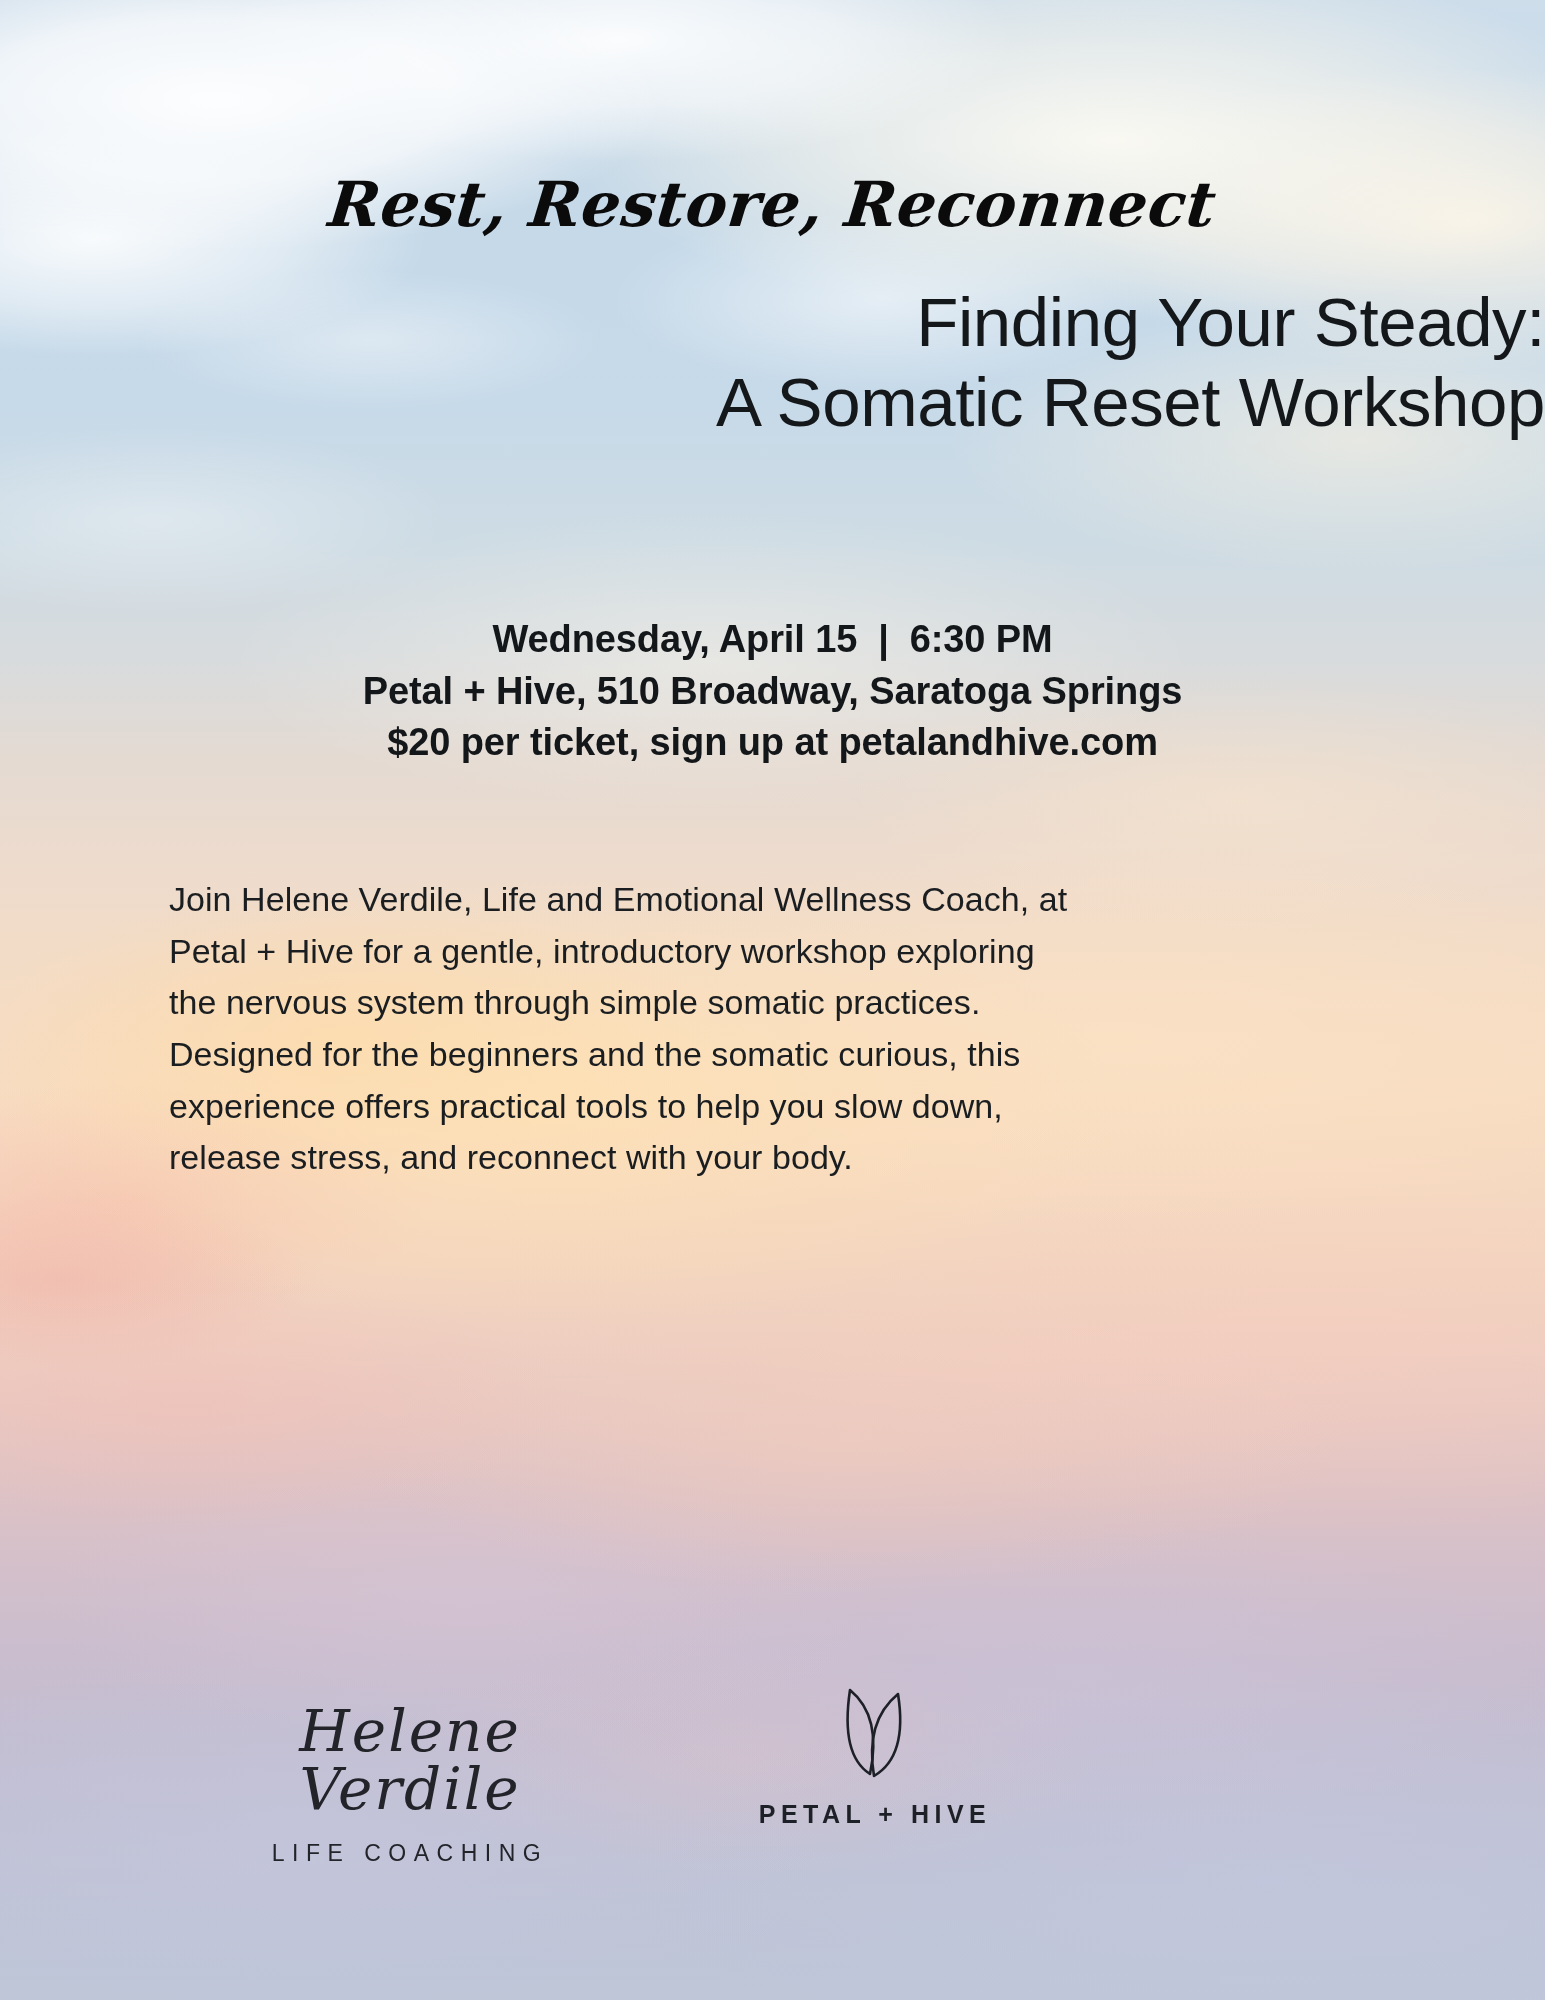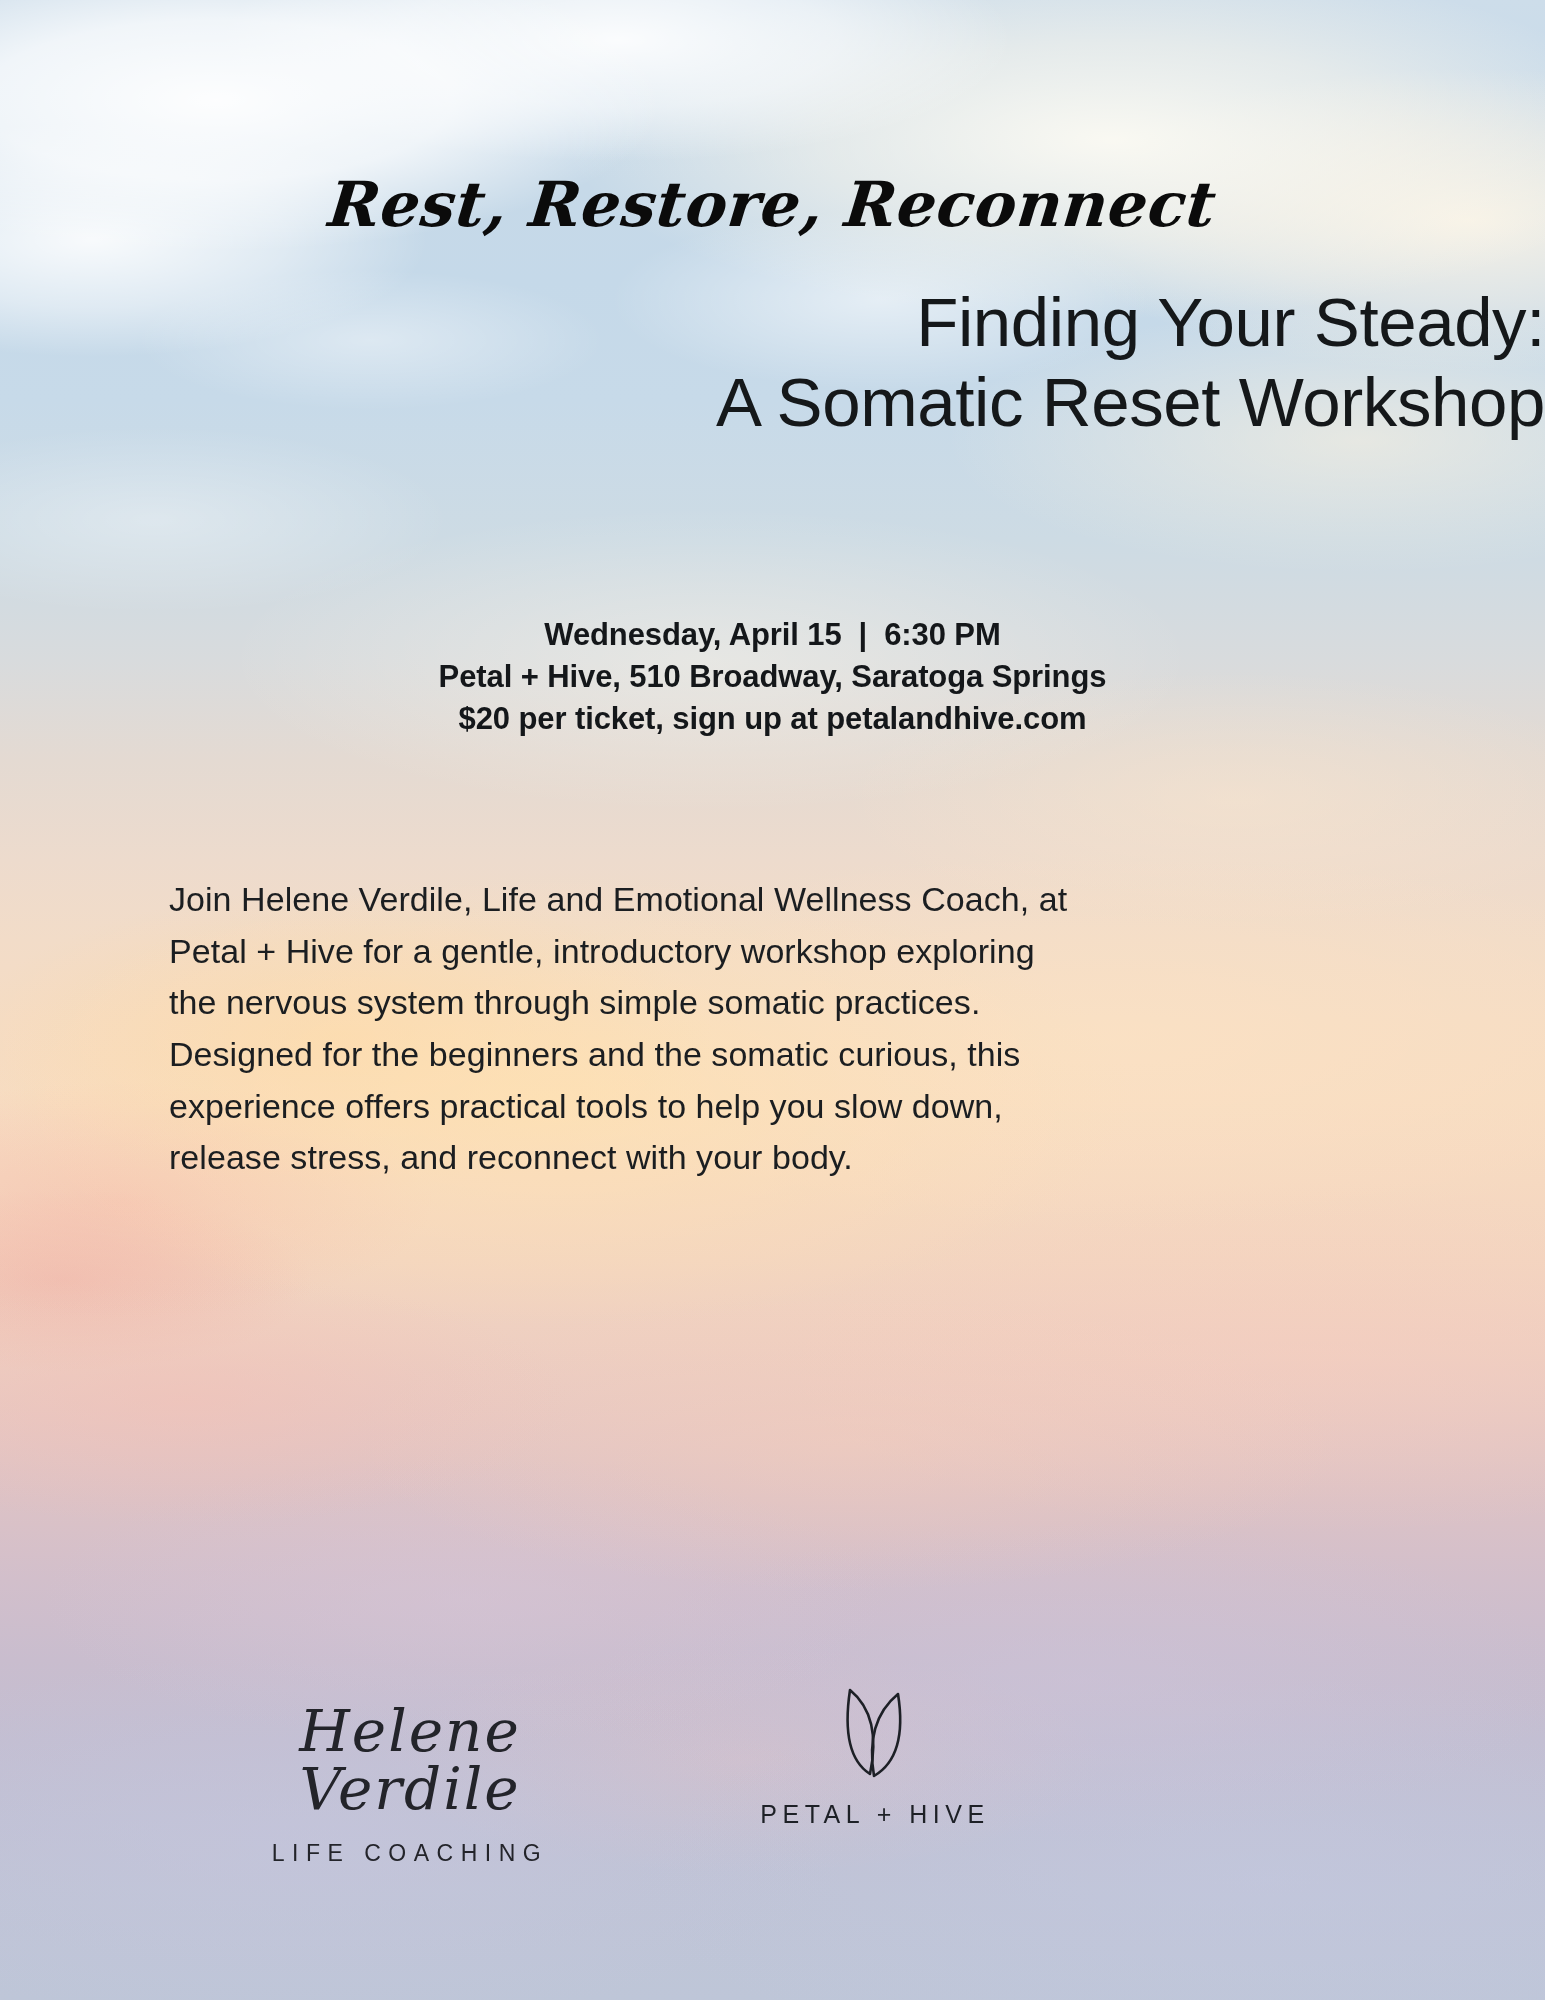--- a/index.html
+++ b/index.html
@@ -127,21 +127,21 @@
     color: #15181a;
   }
   .title .tline { display: block; }
 
   .details {
     position: absolute;
     top: 614px;
     left: 0;
     width: 100%;
     text-align: center;
-    font-size: 31px;
+    font-size: 38px;
     font-weight: 700;
     line-height: 1.36;
     letter-spacing: -0.1px;
     color: #14171a;
   }
   .details .dline { display: block; white-space: pre; }
 
   .body {
     position: absolute;
     top: 874px;
@@ -198,21 +198,21 @@
   }
   .ph-mark {
     display: block;
     margin: 0 auto;
     width: 78px;
     height: 96px;
   }
   .ph-sub {
     margin-top: 22px;
     font-size: 25px;
-    font-weight: 400;
+    font-weight: 700;
     letter-spacing: 5.5px;
     color: #1d2026;
     white-space: nowrap;
   }
 </style>
 </head>
 <body>
 
 <div id="flyer">
 

